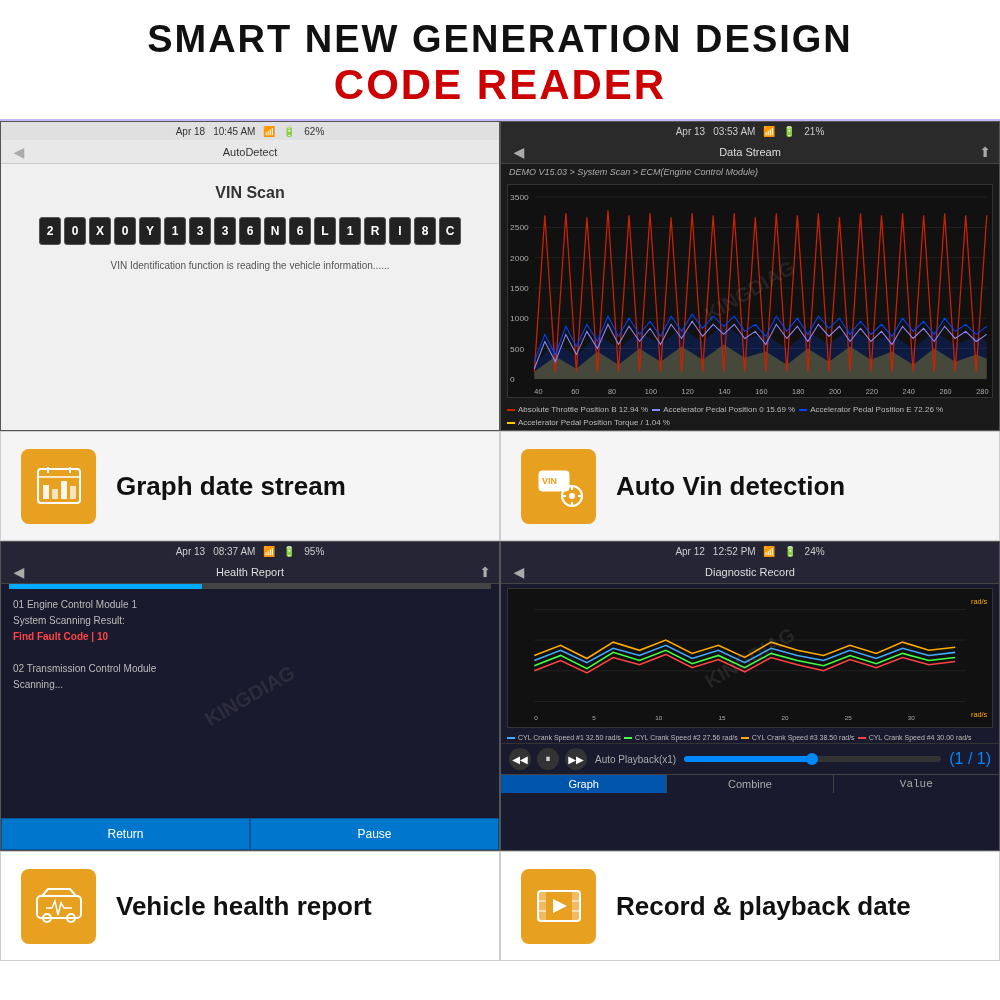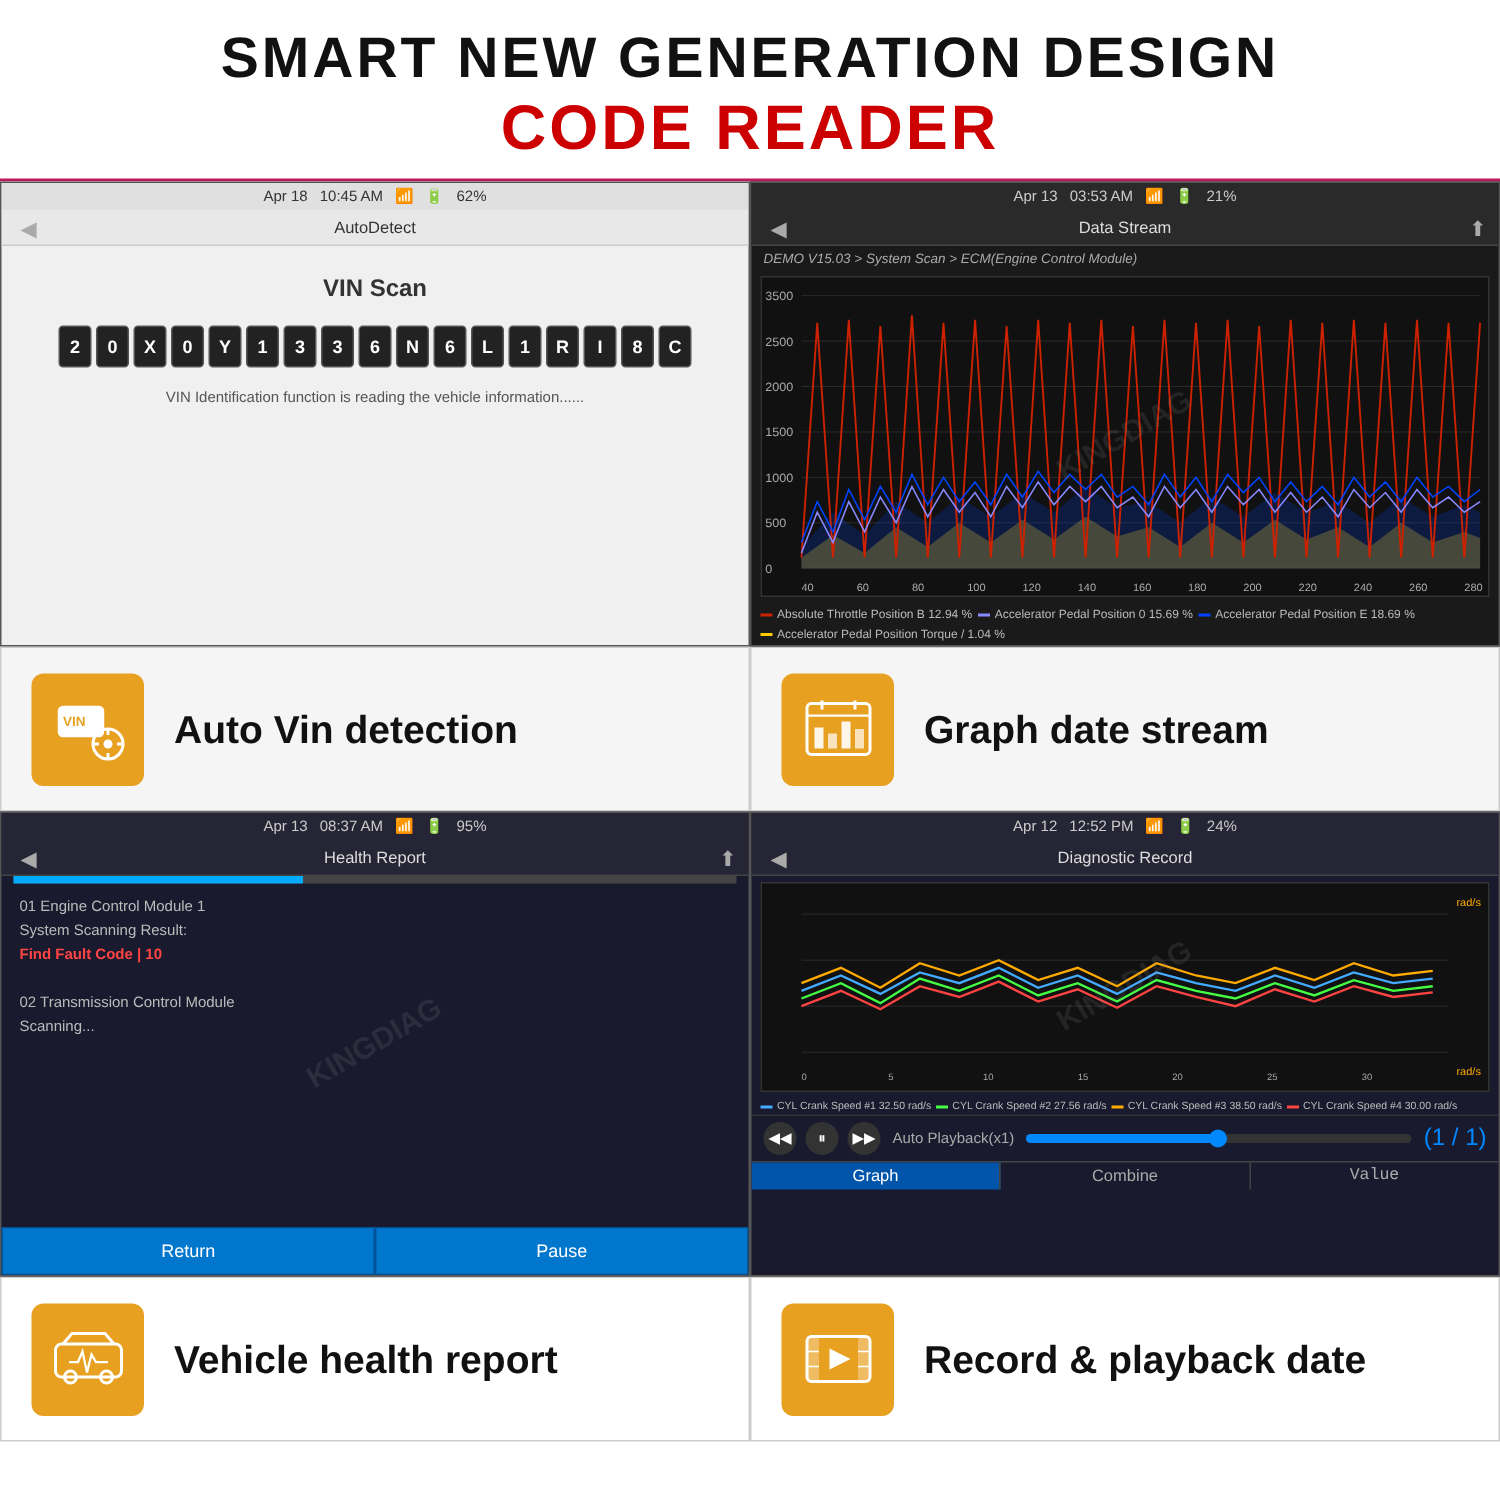--- a/index.html
+++ b/index.html
@@ -31,21 +31,21 @@
       letter-spacing: 2px;
       text-transform: uppercase;
     }
 
     
     .main-grid {
       display: grid;
       grid-template-columns: 1fr 1fr;
       grid-template-rows: 310px 110px 310px 110px;
       width: 100%;
-      border-top: 2px solid #be185d;
+      border-top: 2px solid #c4b5fd;
     }
 
     
     .screen-panel {
       background: #1a1a2e;
       border: 1px solid #555;
       position: relative;
       overflow: hidden;
     }
 
@@ -493,63 +493,63 @@
       <div class="legend-item">
         <div class="legend-dot" style="background:#cc2200;"></div>
         <span style="color:#bbb;font-size:8px;">Absolute Throttle Position B 12.94 %</span>
       </div>
       <div class="legend-item">
         <div class="legend-dot" style="background:#8888ff;"></div>
         <span style="color:#bbb;font-size:8px;">Accelerator Pedal Position 0 15.69 %</span>
       </div>
       <div class="legend-item">
         <div class="legend-dot" style="background:#0044ff;"></div>
-        <span style="color:#bbb;font-size:8px;">Accelerator Pedal Position E 18.69 %</span>
+        <span style="color:#bbb;font-size:8px;">Accelerator Pedal Position E 72.26 %</span>
       </div>
       <div class="legend-item">
         <div class="legend-dot" style="background:#ffcc00;"></div>
         <span style="color:#bbb;font-size:8px;">Accelerator Pedal Position Torque / 1.04 %</span>
       </div>
     </div>
+  </div>
+
+  <div class="feature-banner feature-banner-right">
+    <div class="feature-icon-box">
+      <svg viewBox="0 0 50 50" fill="none" xmlns="http://www.w3.org/2000/svg">
+
+        <rect x="4" y="8" width="42" height="34" rx="3" fill="none" stroke="#fff" stroke-width="2"></rect>
+        <line x1="4" y1="16" x2="46" y2="16" stroke="#fff" stroke-width="1.5"></line>
+        <line x1="14" y1="6" x2="14" y2="12" stroke="#fff" stroke-width="2"></line>
+        <line x1="36" y1="6" x2="36" y2="12" stroke="#fff" stroke-width="2"></line>
+
+        <rect x="9" y="24" width="6" height="14" fill="#fff" opacity="0.9"></rect>
+        <rect x="18" y="28" width="6" height="10" fill="#fff" opacity="0.7"></rect>
+        <rect x="27" y="20" width="6" height="18" fill="#fff" opacity="0.9"></rect>
+        <rect x="36" y="25" width="6" height="13" fill="#fff" opacity="0.7"></rect>
+      </svg>
+    </div>
+    <div class="feature-text">Graph date stream</div>
   </div>
 
   <div class="feature-banner feature-banner-left">
     <div class="feature-icon-box">
       <svg viewBox="0 0 50 50" fill="none" xmlns="http://www.w3.org/2000/svg">
 
         <rect x="5" y="10" width="30" height="20" rx="3" fill="#fff" stroke="#fff" stroke-width="1"></rect>
         <text x="8" y="23" fill="#e8a020" font-size="9" font-weight="bold">VIN</text>
 
         <circle cx="38" cy="35" r="10" stroke="#fff" stroke-width="2" fill="none"></circle>
         <line x1="38" y1="25" x2="38" y2="29" stroke="#fff" stroke-width="2"></line>
         <line x1="38" y1="41" x2="38" y2="45" stroke="#fff" stroke-width="2"></line>
         <line x1="28" y1="35" x2="32" y2="35" stroke="#fff" stroke-width="2"></line>
         <line x1="44" y1="35" x2="48" y2="35" stroke="#fff" stroke-width="2"></line>
         <circle cx="38" cy="35" r="3" fill="#fff"></circle>
       </svg>
     </div>
     <div class="feature-text">Auto Vin detection</div>
-  </div>
-
-  <div class="feature-banner feature-banner-right">
-    <div class="feature-icon-box">
-      <svg viewBox="0 0 50 50" fill="none" xmlns="http://www.w3.org/2000/svg">
-
-        <rect x="4" y="8" width="42" height="34" rx="3" fill="none" stroke="#fff" stroke-width="2"></rect>
-        <line x1="4" y1="16" x2="46" y2="16" stroke="#fff" stroke-width="1.5"></line>
-        <line x1="14" y1="6" x2="14" y2="12" stroke="#fff" stroke-width="2"></line>
-        <line x1="36" y1="6" x2="36" y2="12" stroke="#fff" stroke-width="2"></line>
-
-        <rect x="9" y="24" width="6" height="14" fill="#fff" opacity="0.9"></rect>
-        <rect x="18" y="28" width="6" height="10" fill="#fff" opacity="0.7"></rect>
-        <rect x="27" y="20" width="6" height="18" fill="#fff" opacity="0.9"></rect>
-        <rect x="36" y="25" width="6" height="13" fill="#fff" opacity="0.7"></rect>
-      </svg>
-    </div>
-    <div class="feature-text">Graph date stream</div>
   </div>
 
   <div class="screen-panel health-screen" style="display:flex;flex-direction:column;">
     <div class="screen-status-bar">
       <span>Apr 13</span>
       <span>08:37 AM</span>
       <span>📶</span>
       <span>🔋</span>
       <span>95%</span>
     </div>

